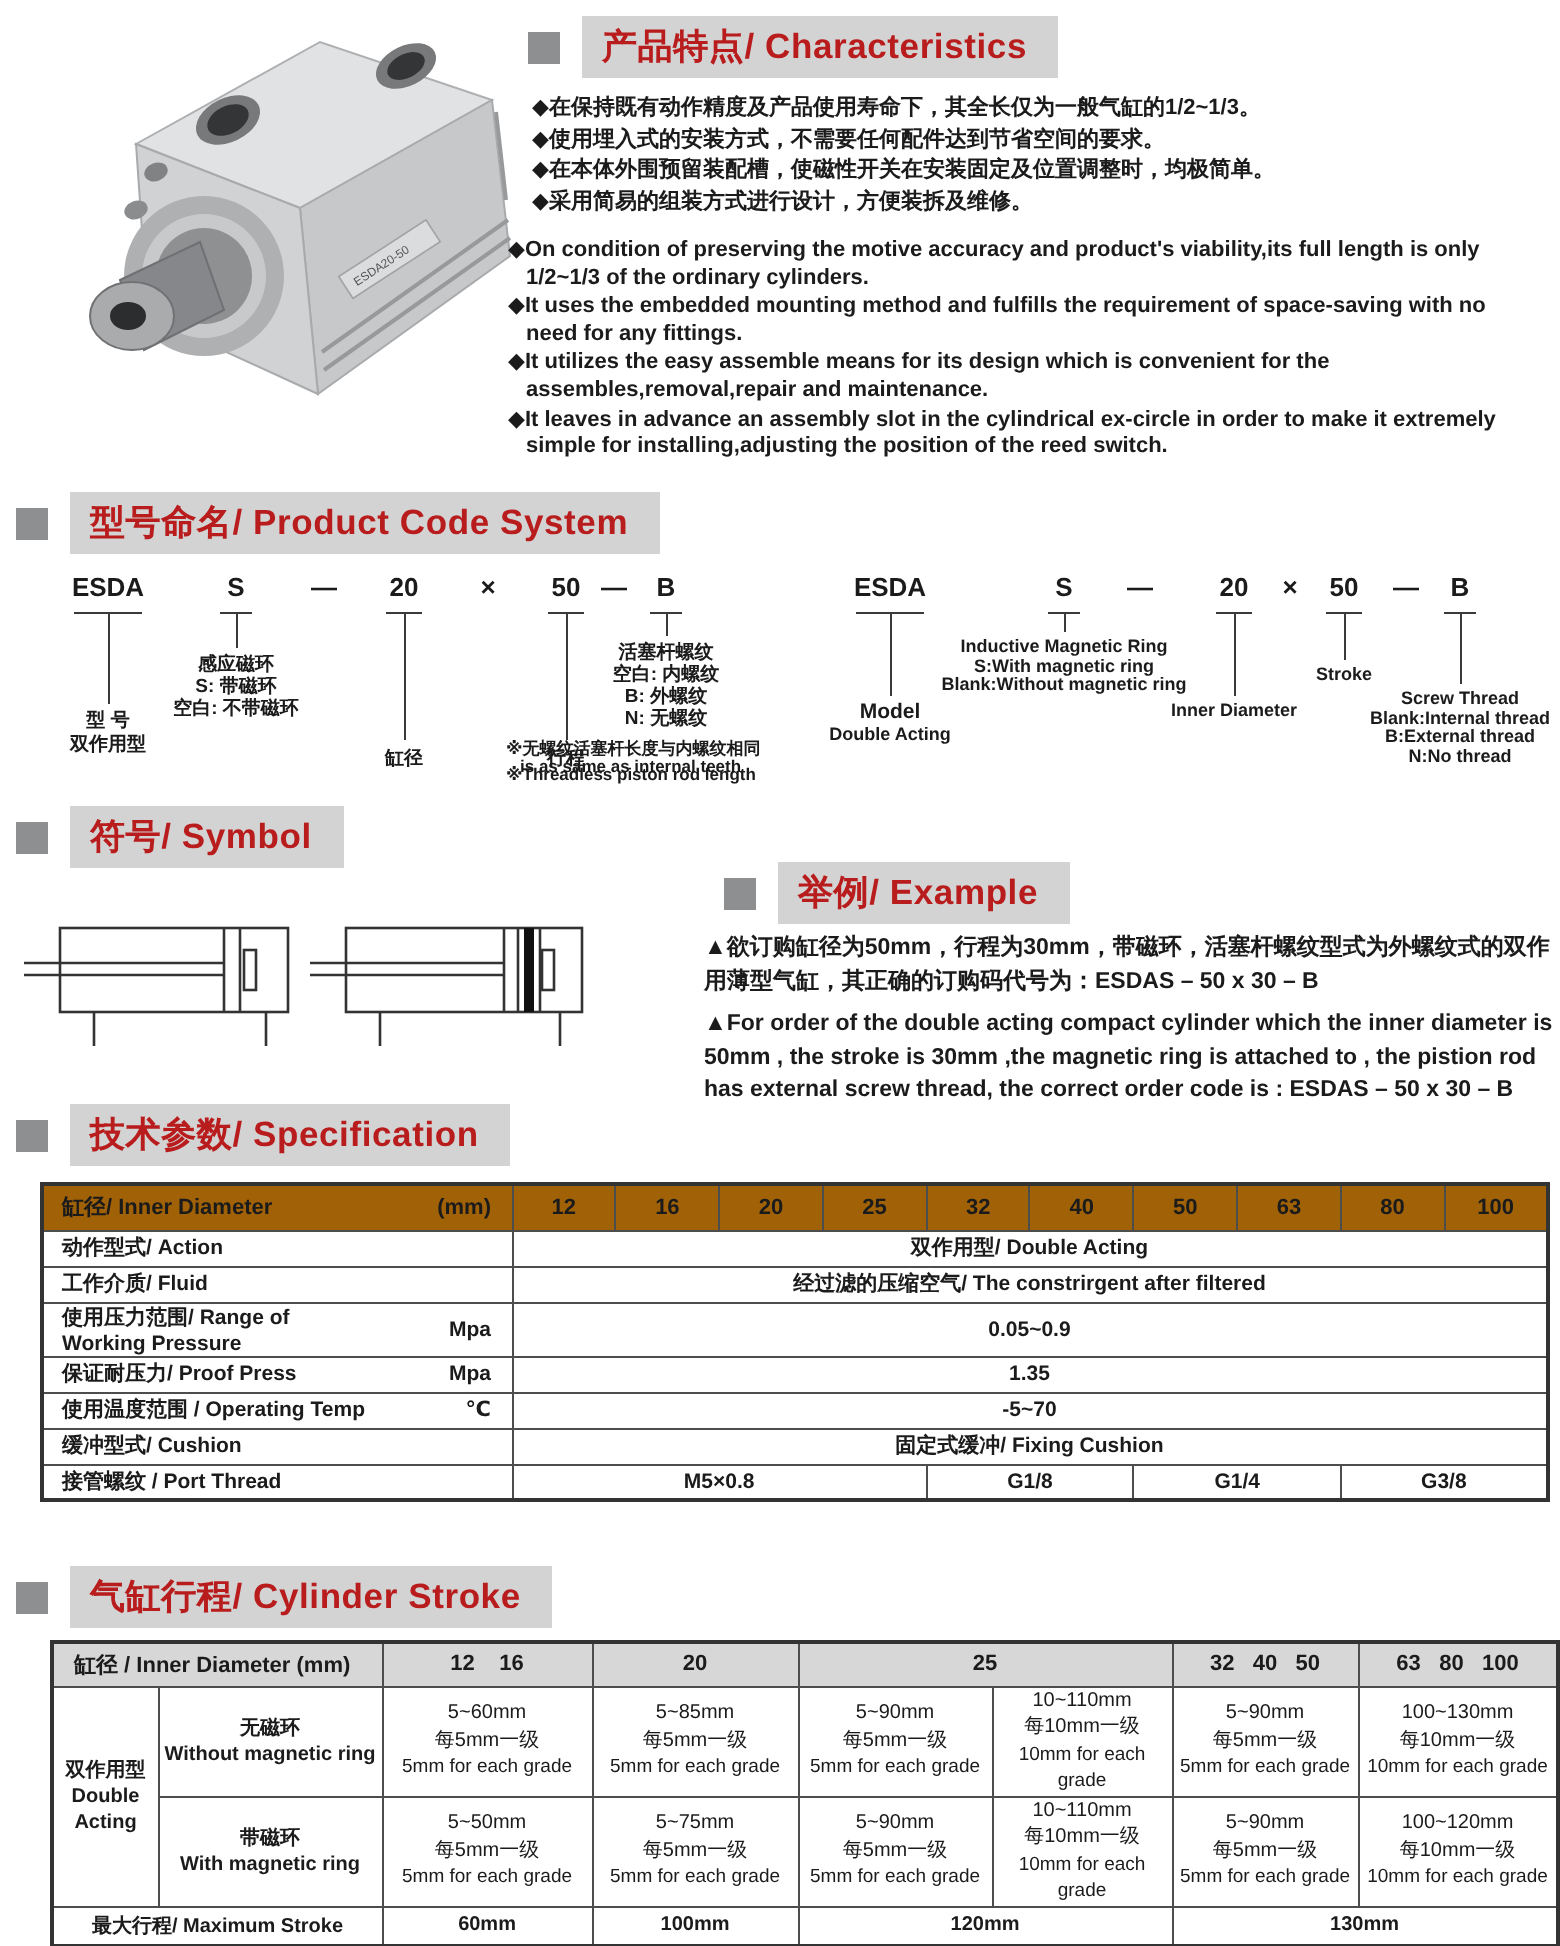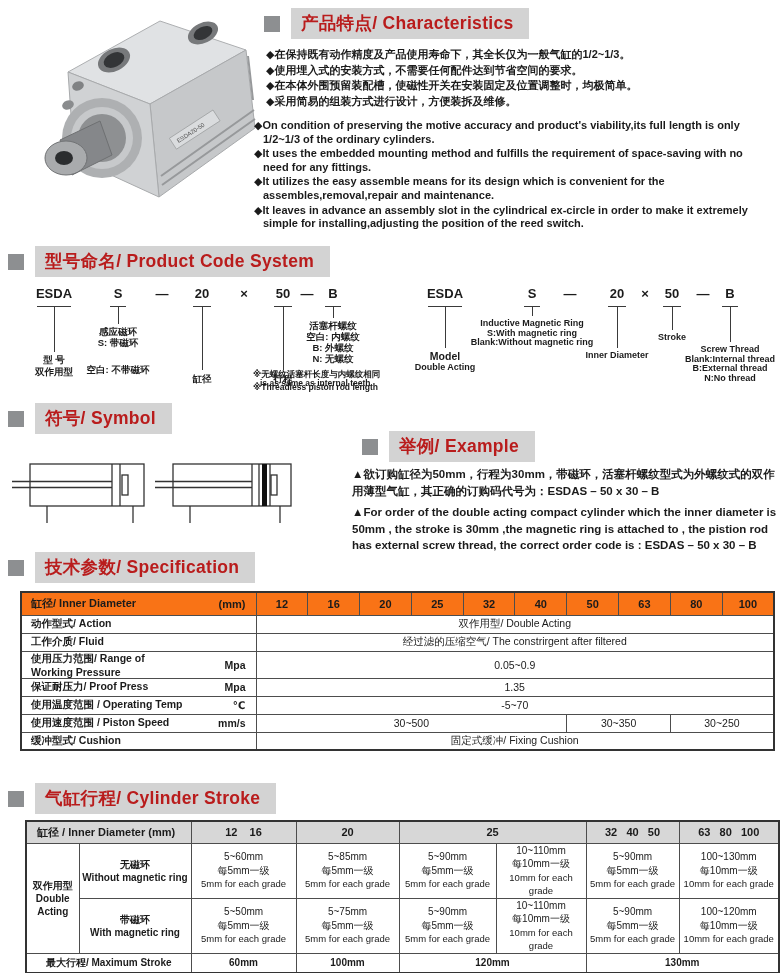--- a/index.html
+++ b/index.html
@@ -28,22 +28,22 @@
   .lab.en{ font-size:9px; }
   .note  { position:absolute; font-size:8.5px; font-weight:bold; white-space:nowrap; }
   
   #example-text { position:absolute; left:352px; top:466px; width:426px; }
   #example-text p { font-size:11.5px; font-weight:bold; line-height:16.5px; margin-bottom:5px; }
   
   table { border-collapse:collapse; table-layout:fixed; position:absolute; background:#fff; }
   td { border:1px solid #4d4d4d; text-align:center; vertical-align:middle;
        font-size:10.5px; padding:0 2px; overflow:hidden; }
   #spec-table { left:20px; top:591px; width:753px; border:2px solid #333; }
-  #spec-table td { height:18px; }
-  #spec-table tr.hrow td { background:#f97316; font-weight:bold; height:23px; font-size:11px; }
+  #spec-table td { height:18px;font-weight:bold; }
+  #spec-table tr.hrow td { background:#a16207; font-weight:bold; height:23px; font-size:11px; }
   #spec-table td.lbl { text-align:left; padding:0 10px 0 9px; font-weight:bold; }
   .lblwrap { display:flex; justify-content:space-between; align-items:center; width:100%; }
   .unit { font-weight:bold;padding-left:48px; }
   #stroke-table { left:25px; top:820px; width:753px; border:2px solid #333; }
   #stroke-table td { font-size:10px;text-align:center; }
   #stroke-table tr.hrow td { background:#d7d7d7; font-weight:bold; height:22px; font-size:11px; }
   #stroke-table .r1 td, #stroke-table .r2 td { height:52px; }
   #stroke-table .r3 td { height:20px; font-weight:bold; }
   .pre { white-space:pre; }
   .grp div, .sub div { line-height:13px; font-weight:bold; }
@@ -115,21 +115,21 @@
   <span class="cap" style="left:305px;top:20px;width:16px"></span>
   <span class="stem" style="left:26px;top:20px;height:46px"></span>
   <span class="stem" style="left:90px;top:20px;height:18px"></span>
   <span class="stem" style="left:174px;top:20px;height:64px"></span>
   <span class="stem" style="left:255px;top:20px;height:64px"></span>
   <span class="stem" style="left:305px;top:20px;height:12px"></span>
   <span class="lab" style="left:26px;top:68px">型 号</span>
   <span class="lab" style="left:26px;top:80px">双作用型</span>
   <span class="lab" style="left:90px;top:40px">感应磁环</span>
   <span class="lab" style="left:90px;top:51px">S: 带磁环</span>
-  <span class="lab" style="left:90px;top:78px">空白: 不带磁环</span>
+  <span class="lab" style="left:90px;top:62px">空白: 不带磁环</span>
   <span class="lab" style="left:174px;top:87px">缸径</span>
   <span class="lab" style="left:255px;top:87px">行程</span>
   <span class="lab" style="left:305px;top:34px">活塞杆螺纹</span>
   <span class="lab" style="left:305px;top:45px">空白: 内螺纹</span>
   <span class="lab" style="left:305px;top:56px">B: 外螺纹</span>
   <span class="lab" style="left:305px;top:67px">N: 无螺纹</span>
   <span class="note" style="left:225px;top:83px">※无螺纹活塞杆长度与内螺纹相同</span>
   <span class="note" style="left:225px;top:96px">※Threadless piston rod length</span>
   <span class="note" style="left:232px;top:92px">is as same as internal teeth</span>
 </div>
@@ -282,36 +282,37 @@
           <div class="lblwrap">
             <span>使用温度范围 / Operating Temp</span>
             <span class="unit">℃</span>
           </div>
         </td>
     <td colspan="10">-5~70</td>
   </tr>
   <tr>
     <td class="lbl">
           <div class="lblwrap">
-            <span>使用速度范围 / Piston Speed</span>
-            <span class="unit">mm/s</span>
-          </div>
-        </td>
-    <td colspan="6">30~500</td>
-    <td colspan="2">30~350</td>
-    <td colspan="2">30~250</td>
-  </tr>
-  <tr>
-    <td class="lbl">
-          <div class="lblwrap">
             <span>缓冲型式/ Cushion</span>
             <span class="unit"></span>
           </div>
         </td>
     <td colspan="10">固定式缓冲/ Fixing Cushion</td>
+  </tr>
+  <tr>
+    <td class="lbl">
+          <div class="lblwrap">
+            <span>接管螺纹 / Port Thread</span>
+            <span class="unit"></span>
+          </div>
+        </td>
+    <td colspan="4">M5×0.8</td>
+    <td colspan="2">G1/8</td>
+    <td colspan="2">G1/4</td>
+    <td colspan="2">G3/8</td>
   </tr>
 </tbody>
   </table>
 
 <div class="sech" style="left:8px;top:783px">
   <span class="sq"></span>
   <span class="bar">气缸行程/ Cylinder Stroke</span>
 </div>
 <table id="stroke-table">
   <colgroup>

